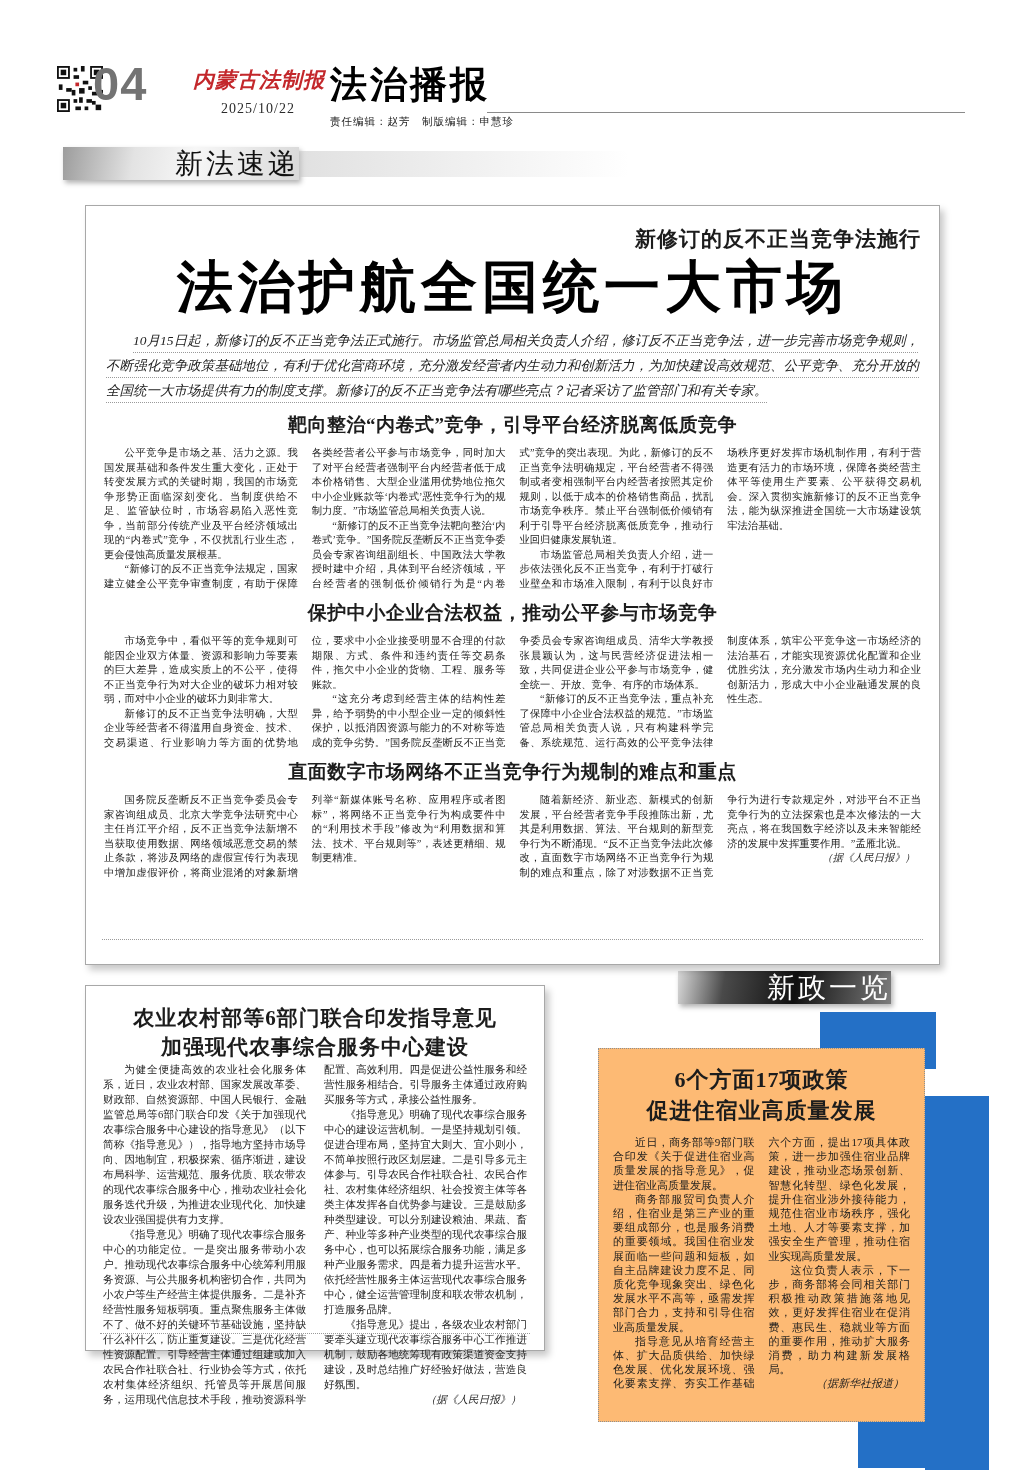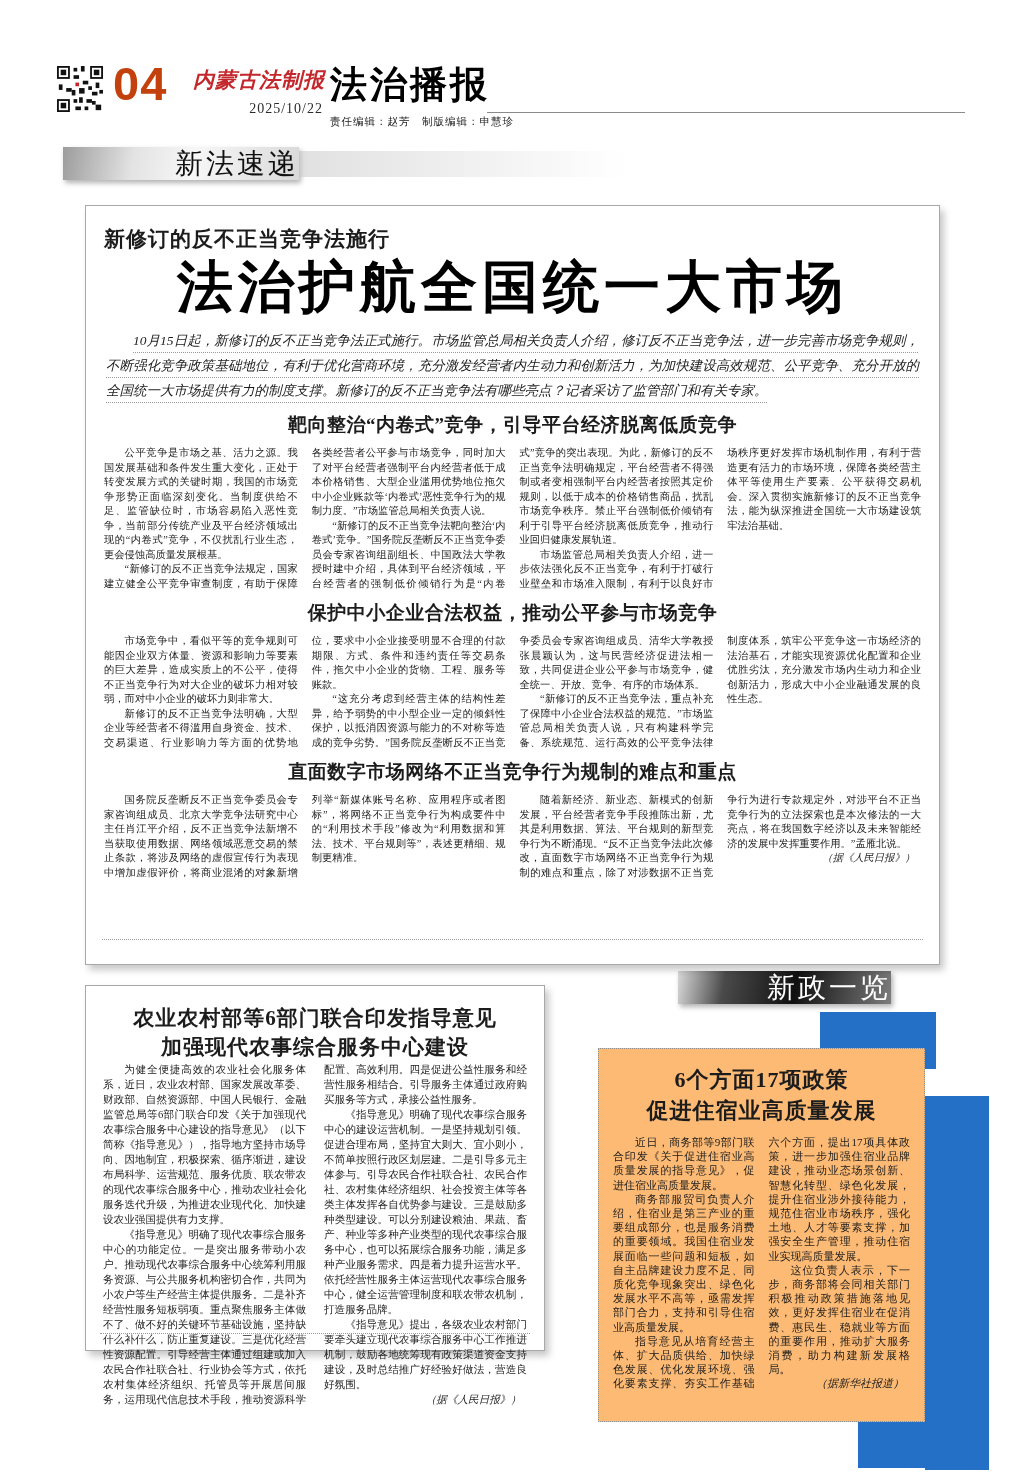--- a/index.html
+++ b/index.html
@@ -1,46 +1,46 @@
 <!DOCTYPE html>
 <html><head>
 <meta charset="utf-8">
 <style>
   html,body{margin:0;padding:0;background:#e9e9e9;}
   .page{position:relative;width:1024px;height:1484px;background:#ffffff;overflow:hidden;
         font-family:"Liberation Serif","DejaVu Serif",serif;color:#1c1c1c;}
 
   
   .qr{position:absolute;left:57px;top:66px;width:46px;height:46px;}
-  .pagenum{position:absolute;left:113px;top:56px;font-size:47px;font-weight:900;
-           font-family:"Liberation Sans","DejaVu Sans",sans-serif;letter-spacing:1px;color:#c2410c;}
+  .pagenum{position:absolute;left:93px;top:56px;font-size:47px;font-weight:900;
+           font-family:"Liberation Sans","DejaVu Sans",sans-serif;letter-spacing:1px;color:#737373;}
   .paper-block{position:absolute;left:193px;top:66px;width:130px;text-align:center;}
   .paper-name{font-size:21px;font-weight:900;font-style:italic;color:#c3272b;letter-spacing:1px;white-space:nowrap;}
-  .paper-date{font-size:14px;color:#2b2b2b;margin-top:7px;letter-spacing:1px;text-align:right;}
+  .paper-date{font-size:14px;color:#2b2b2b;margin-top:7px;letter-spacing:1px;}
   .section-block{position:absolute;left:330px;top:60px;}
   .section-title{font-size:37px;font-weight:900;letter-spacing:3px;color:#000;}
   .editors{font-size:10.5px;color:#222;margin-top:5px;letter-spacing:1px;}
   .header-rule{position:absolute;left:487px;top:112px;width:478px;height:1px;background:#8a8a8a;}
 
   
   .banner{position:absolute;height:33px;line-height:33px;font-size:28px;font-weight:400;
           letter-spacing:3px;box-shadow:2px 3px 5px rgba(0,0,0,.3);text-align:right;}
   .banner-light{left:63px;top:147px;width:186px;padding-left:50px;color:#111;
           background:linear-gradient(100deg,#9c9c9c,#e3e3e3 30%,#f7f7f7 55%,#d9d9d9);}
   .banner-light::after{content:"";position:absolute;left:100%;top:4px;width:330px;height:26px;
           background:linear-gradient(90deg,rgba(200,200,200,.55),rgba(240,240,240,0));}
   .banner-dark{left:678px;top:971px;width:194px;padding-left:19px;color:#fff;
           background:linear-gradient(100deg,#d9d9d9,#4a4a4a 22%,#101010 55%,#7c7c7c);}
 
   
   .main-box{position:absolute;left:85px;top:205px;width:855px;height:760px;box-sizing:border-box;
             background:#fff;border:1px solid #a8a8a8;box-shadow:4px 5px 7px rgba(0,0,0,.22);
             padding:20px 18px 14px;}
   .main-box::after{content:"";position:absolute;left:16px;right:16px;bottom:24px;border-bottom:1px dotted #9a9a9a;}
-  .kicker{text-align:left;font-size:21px;font-weight:bold;letter-spacing:1px;line-height:26px;}
+  .kicker{text-align:right;font-size:21px;font-weight:bold;letter-spacing:1px;line-height:26px;}
   .main-title{margin:4px 0 10px;text-align:center;font-size:56px;line-height:62px;font-weight:900;
               letter-spacing:5px;color:#000;}
   .intro{margin:0 2px 6px;font-size:13.5px;line-height:25px;text-align:justify;font-style:italic;
          text-indent:2em;text-decoration:underline dotted #9a9a9a 1px;text-underline-offset:7px;}
   .subhead{margin:9px 0 9px;text-align:center;font-size:19px;font-weight:900;letter-spacing:.5px;line-height:25px;}
   .cols{column-gap:14px;text-align:justify;}
   .cols4{column-count:4;font-size:10.3px;line-height:14.5px;}
   .cols2{column-count:2;column-gap:18px;font-size:10.6px;line-height:15px;}
   .cols p{margin:0;text-indent:2em;}
   .col-attr{text-align:right;font-style:italic;padding-right:6px;break-inside:avoid;}

